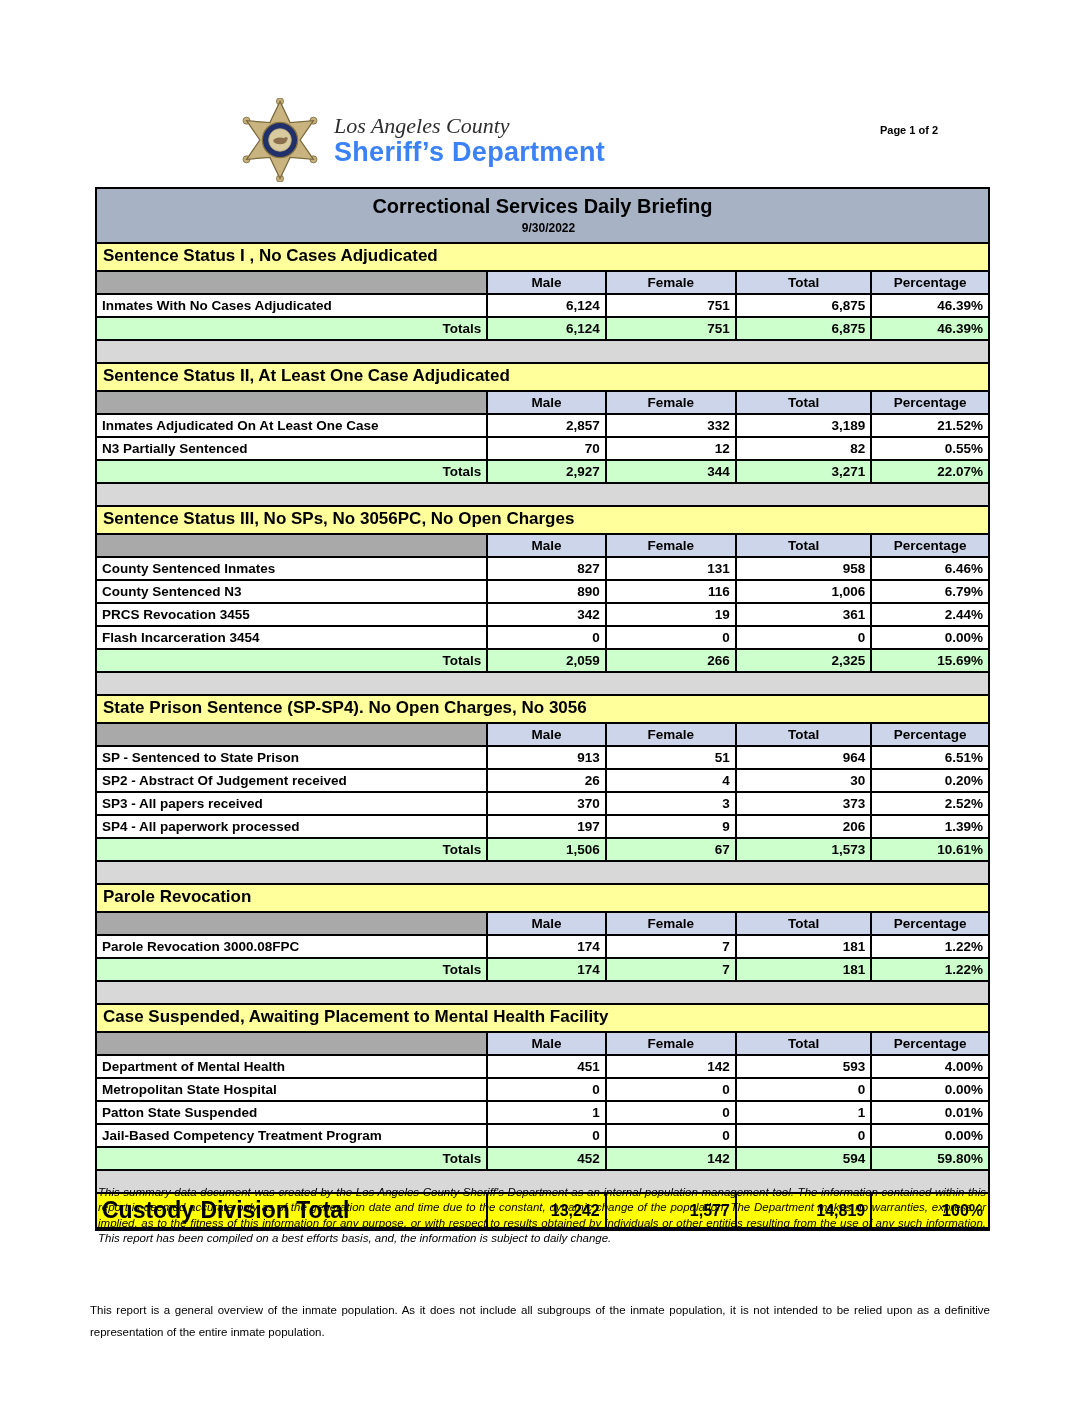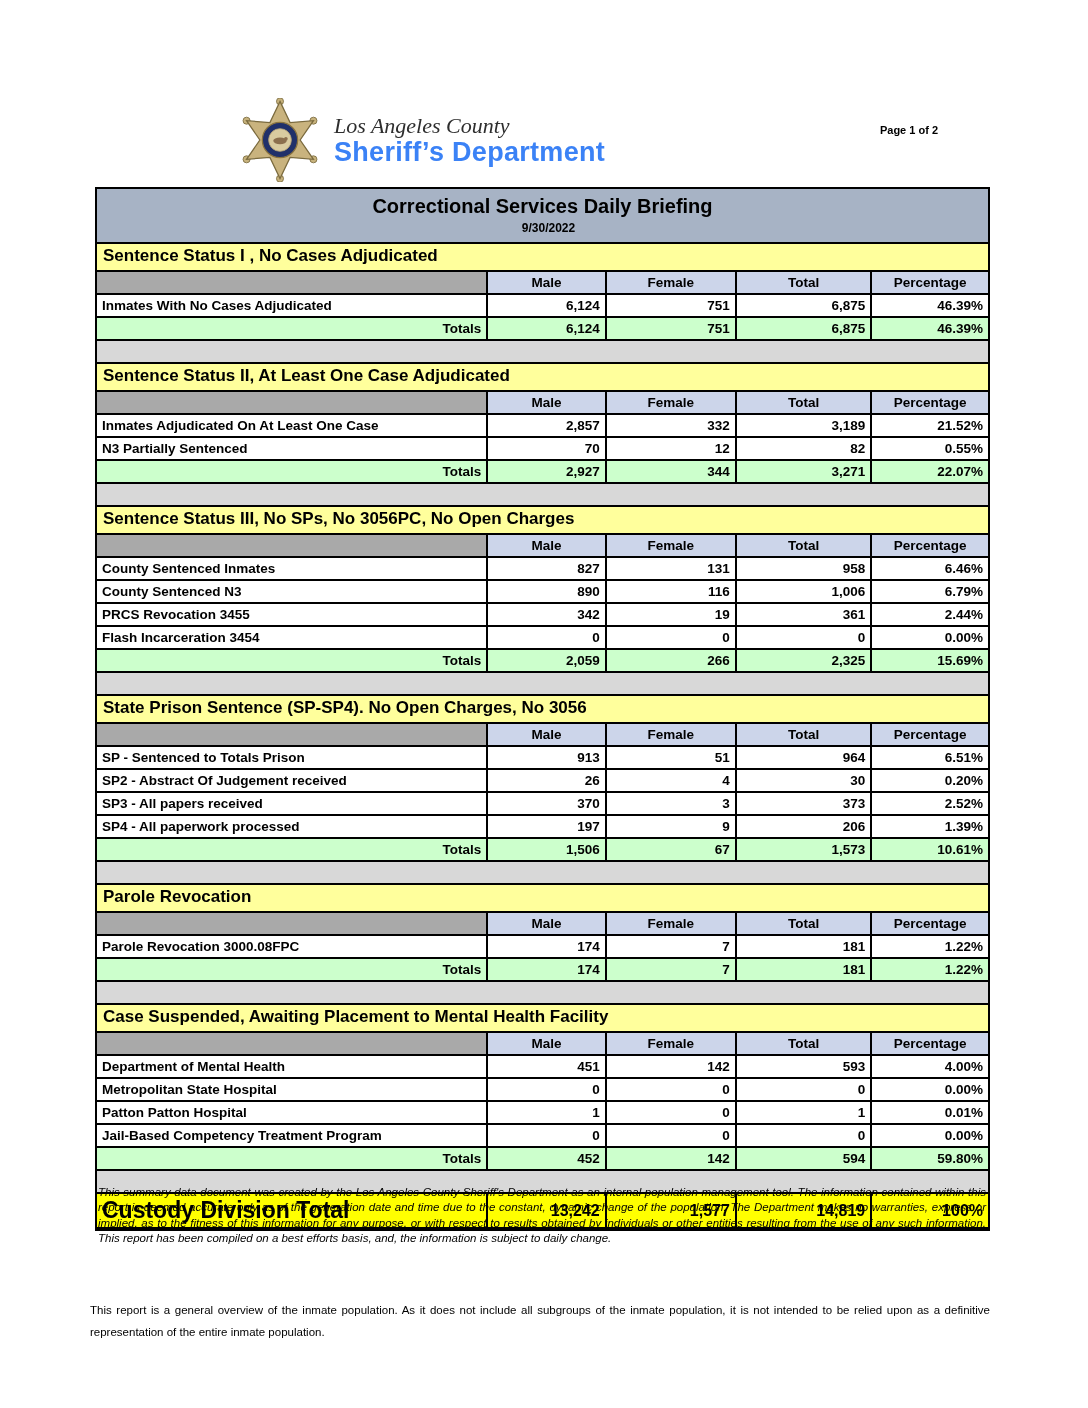--- a/index.html
+++ b/index.html
@@ -247,21 +247,21 @@
         </colgroup>
       <tbody>
           <tr class="colhead">
         <td class="blank"></td>
         <td>Male</td>
         <td>Female</td>
         <td>Total</td>
         <td>Percentage</td>
       </tr>
       <tr class="data">
-        <td class="label">SP - Sentenced to Totals Prison</td>
+        <td class="label">SP - Sentenced to State Prison</td>
         <td class="num">913</td>
         <td class="num">51</td>
         <td class="num">964</td>
         <td class="num">6.51%</td>
       </tr>
       <tr class="data">
         <td class="label">SP2 - Abstract Of Judgement received</td>
         <td class="num">26</td>
         <td class="num">4</td>
         <td class="num">30</td>
@@ -356,21 +356,21 @@
         <td class="num">4.00%</td>
       </tr>
       <tr class="data">
         <td class="label">Metropolitan State Hospital</td>
         <td class="num">0</td>
         <td class="num">0</td>
         <td class="num">0</td>
         <td class="num">0.00%</td>
       </tr>
       <tr class="data">
-        <td class="label">Patton Patton Hospital</td>
+        <td class="label">Patton State Suspended</td>
         <td class="num">1</td>
         <td class="num">0</td>
         <td class="num">1</td>
         <td class="num">0.01%</td>
       </tr>
       <tr class="data">
         <td class="label">Jail-Based Competency Treatment Program</td>
         <td class="num">0</td>
         <td class="num">0</td>
         <td class="num">0</td>

